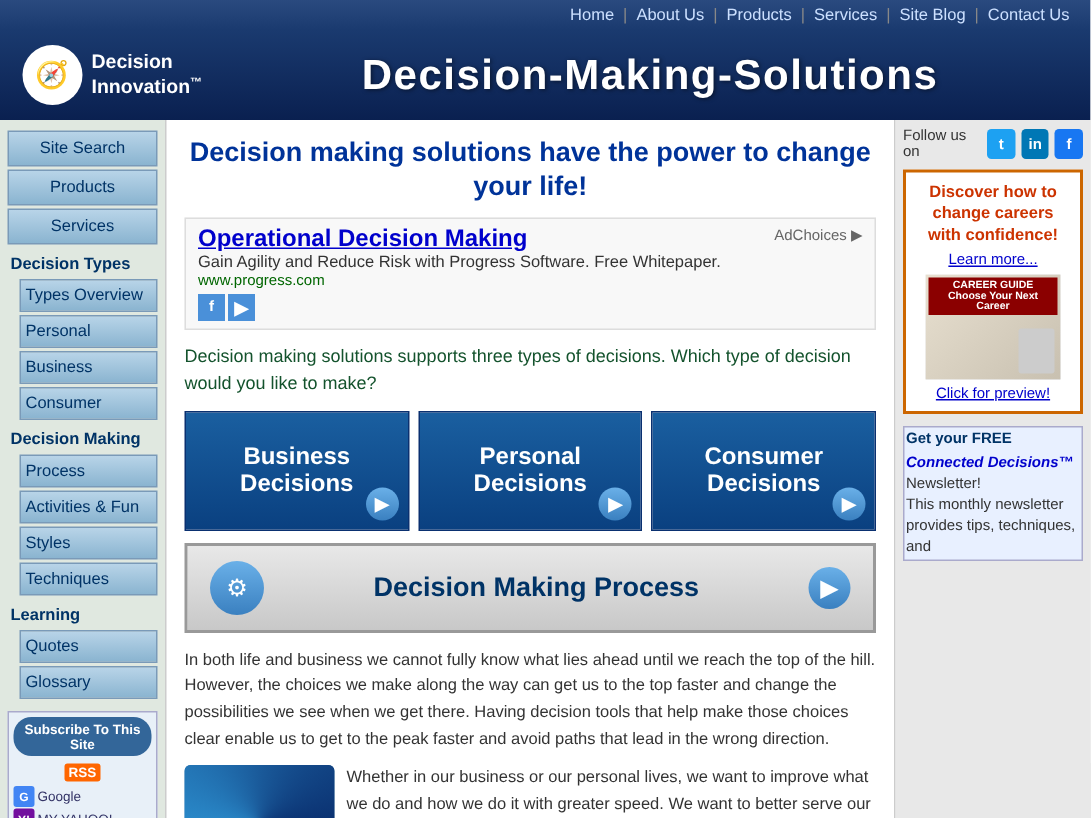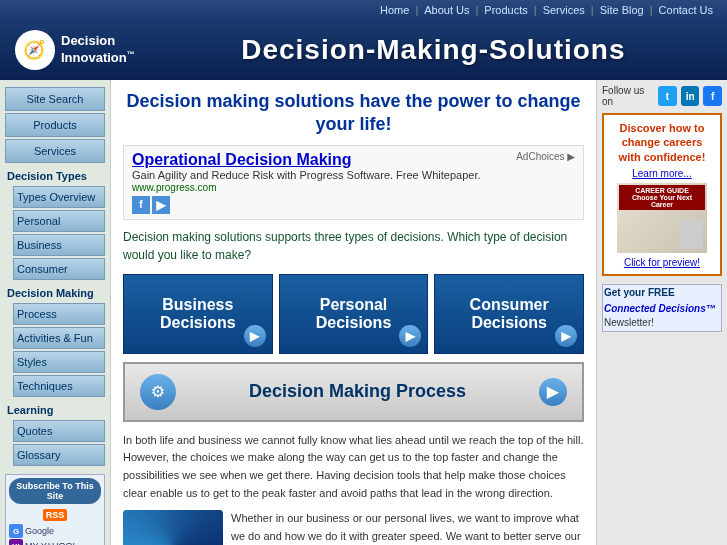--- a/index.html
+++ b/index.html
@@ -453,16 +453,17 @@
       </div>
       <a class="ad-card-link">Click for preview!</a>
     </div>
 
     <div class="newsletter-box">
       <div class="newsletter-title">Get your FREE</div>
       <div>
         <span class="newsletter-brand">Connected Decisions™</span>
         <span>Newsletter!</span>
       </div>
+      <div>This monthly newsletter provides tips, techniques, and</div>
     </div>
   </div>
 
 </div>
 
 </body></html>

